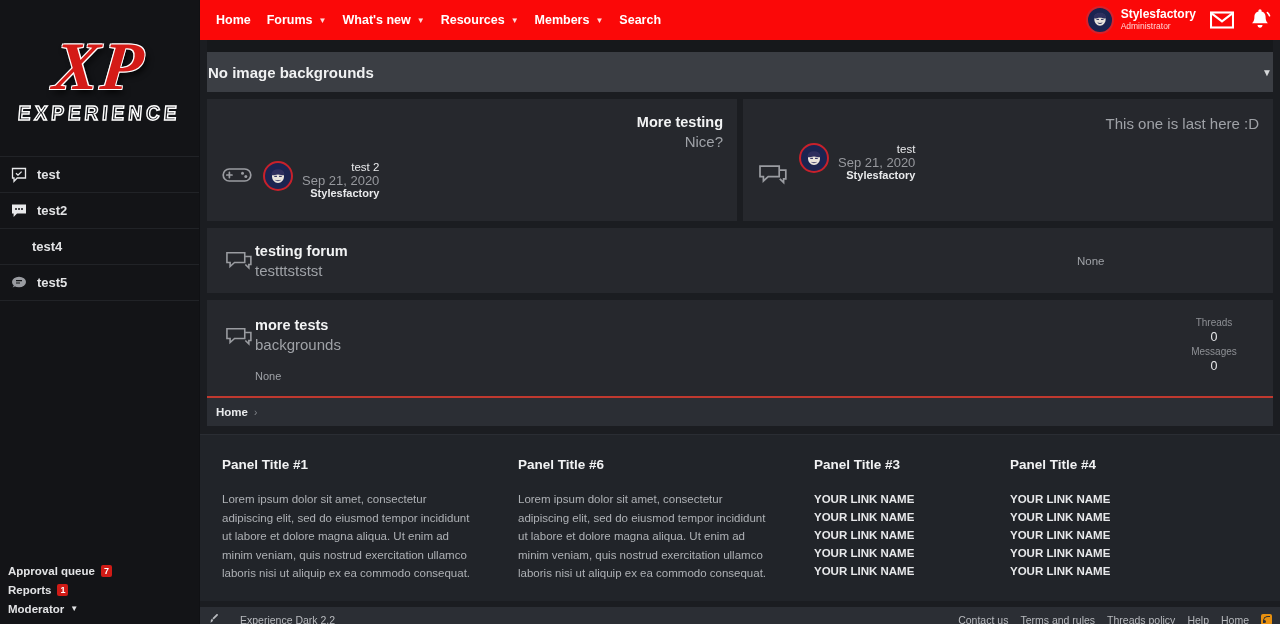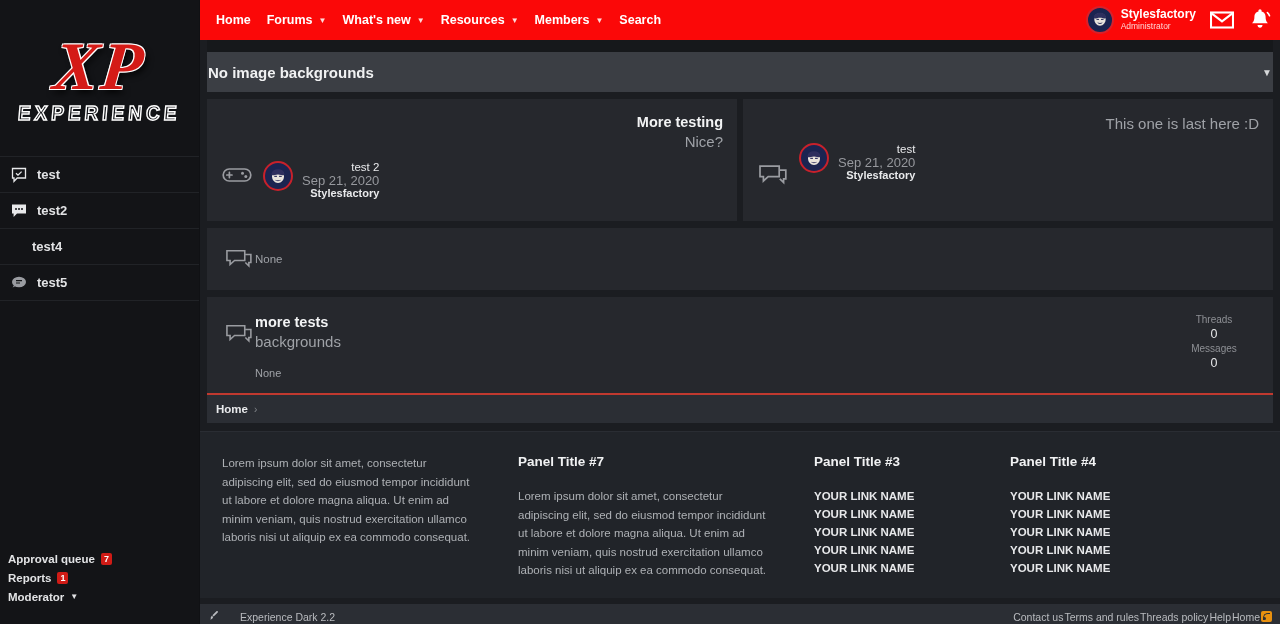--- a/index.html
+++ b/index.html
@@ -48,21 +48,21 @@
     padding-left: 10px; gap: 10px;
     border-bottom: 1px solid #212327;
     color: #e2e3e5; font-size: 13px; font-weight: bold;
     cursor: pointer;
   }
   .side-item .si-ic { width: 17px; height: 17px; display:flex; align-items:center; justify-content:center; color: #e7e8ea; flex: 0 0 17px; }
   .side-item.no-icon { padding-left: 32px; }
 
   .side-bottom {
     position: absolute; left: 0; bottom: 0; width: 200px;
-    padding: 0 0 18px 8px;
+    padding: 0 0 6px 8px;
   }
   .sb-row {
     display: flex; align-items: center; gap: 6px;
     font-size: 11.5px; font-weight: bold; color: #e2e3e5;
     height: 19px; cursor: pointer;
   }
   .badge {
     background: #d01b16; color: #fff; font-size: 9px; font-weight: bold;
     padding: 0px 3px; border-radius: 2px; line-height: 12px; min-width: 11px;
     text-align: center; display: inline-block;
@@ -165,21 +165,21 @@
   .fp-title { color: #f1f2f3; font-size: 13.5px; font-weight: bold; margin-bottom: 18px; }
   .fp-text { color: #aeb1b5; font-size: 11.5px; line-height: 18.5px; }
   .fp-link { color: #e7e8ea; font-size: 11.5px; font-weight: bold; line-height: 18px; display: block; cursor: pointer; }
 
   .footer-bar {
     margin-top: 6px; background: #2b2e34; height: 26px;
     display: flex; align-items: center; justify-content: space-between;
     padding: 0 8px;
   }
   .theme-tag { display: flex; align-items: center; gap: 21px; color: #b9bbbf; font-size: 10.5px; cursor: pointer; }
-  .foot-links { display: flex; align-items: center; gap: 1px; }
+  .foot-links { display: flex; align-items: center; gap: 12px; }
   .foot-links a { color: #b9bbbf; font-size: 10.5px; text-decoration: none; cursor: pointer; }
   .rss { width: 11px; height: 11px; background: #e8900f; border-radius: 2px; position: relative; cursor: pointer; }
   .rss:before {
     content:""; position:absolute; left:2px; bottom:2px; width:3px; height:3px; background:#2b2e34; border-radius:50%;
   }
   .rss:after {
     content:""; position:absolute; left:2px; bottom:2px; width:6px; height:6px;
     border: 1.6px solid #2b2e34; border-right: none; border-bottom: none; border-radius: 5px 0 0 0;
   }
 </style>
@@ -378,20 +378,24 @@
         </div>
       </div>
 
       <div class="frow">
         <div class="f-icon">
           <svg width="26" height="22" viewBox="0 0 28 22">
               <path d="M1 2.2h19.2v10.4H9.2L4.4 17V12.6H1z" fill="none" stroke="currentColor" stroke-width="1.7"></path>
               <path d="M20.6 6.2h6.2v8.6h-2.2v3.6l-3.8-3.6" fill="none" stroke="currentColor" stroke-width="1.7"></path>
             </svg>
         </div>
+        <div class="frow-mid">
+          <div class="f-title">testing forum</div>
+          <div class="f-sub">testttststst</div>
+        </div>
         <div class="frow-last">None</div>
       </div>
 
       <div class="frow tall">
         <div class="f-icon" style="padding-top:10px">
           <svg width="26" height="22" viewBox="0 0 28 22">
               <path d="M1 2.2h19.2v10.4H9.2L4.4 17V12.6H1z" fill="none" stroke="currentColor" stroke-width="1.7"></path>
               <path d="M20.6 6.2h6.2v8.6h-2.2v3.6l-3.8-3.6" fill="none" stroke="currentColor" stroke-width="1.7"></path>
             </svg>
         </div>
@@ -410,24 +414,25 @@
 
       <div class="red-rule"></div>
 
       <div class="breadcrumb">
         <span class="bc-link">Home</span>
         <span class="bc-sep">›</span>
       </div>
 
       <div class="footer-panels">
         <div class="fp fp1">
+          <div class="fp-title">Panel Title #1</div>
           <div class="fp-text">Lorem ipsum dolor sit amet, consectetur adipiscing elit, sed do eiusmod tempor incididunt ut labore et dolore magna aliqua. Ut enim ad minim veniam, quis nostrud exercitation ullamco laboris nisi ut aliquip ex ea commodo consequat.</div>
         </div>
         <div class="fp fp2">
-          <div class="fp-title">Panel Title #7</div>
+          <div class="fp-title">Panel Title #6</div>
           <div class="fp-text">Lorem ipsum dolor sit amet, consectetur adipiscing elit, sed do eiusmod tempor incididunt ut labore et dolore magna aliqua. Ut enim ad minim veniam, quis nostrud exercitation ullamco laboris nisi ut aliquip ex ea commodo consequat.</div>
         </div>
         <div class="fp fp3">
           <div class="fp-title">Panel Title #3</div>
           <a class="fp-link">YOUR LINK NAME</a>
           <a class="fp-link">YOUR LINK NAME</a>
           <a class="fp-link">YOUR LINK NAME</a>
           <a class="fp-link">YOUR LINK NAME</a>
           <a class="fp-link">YOUR LINK NAME</a>
         </div>

